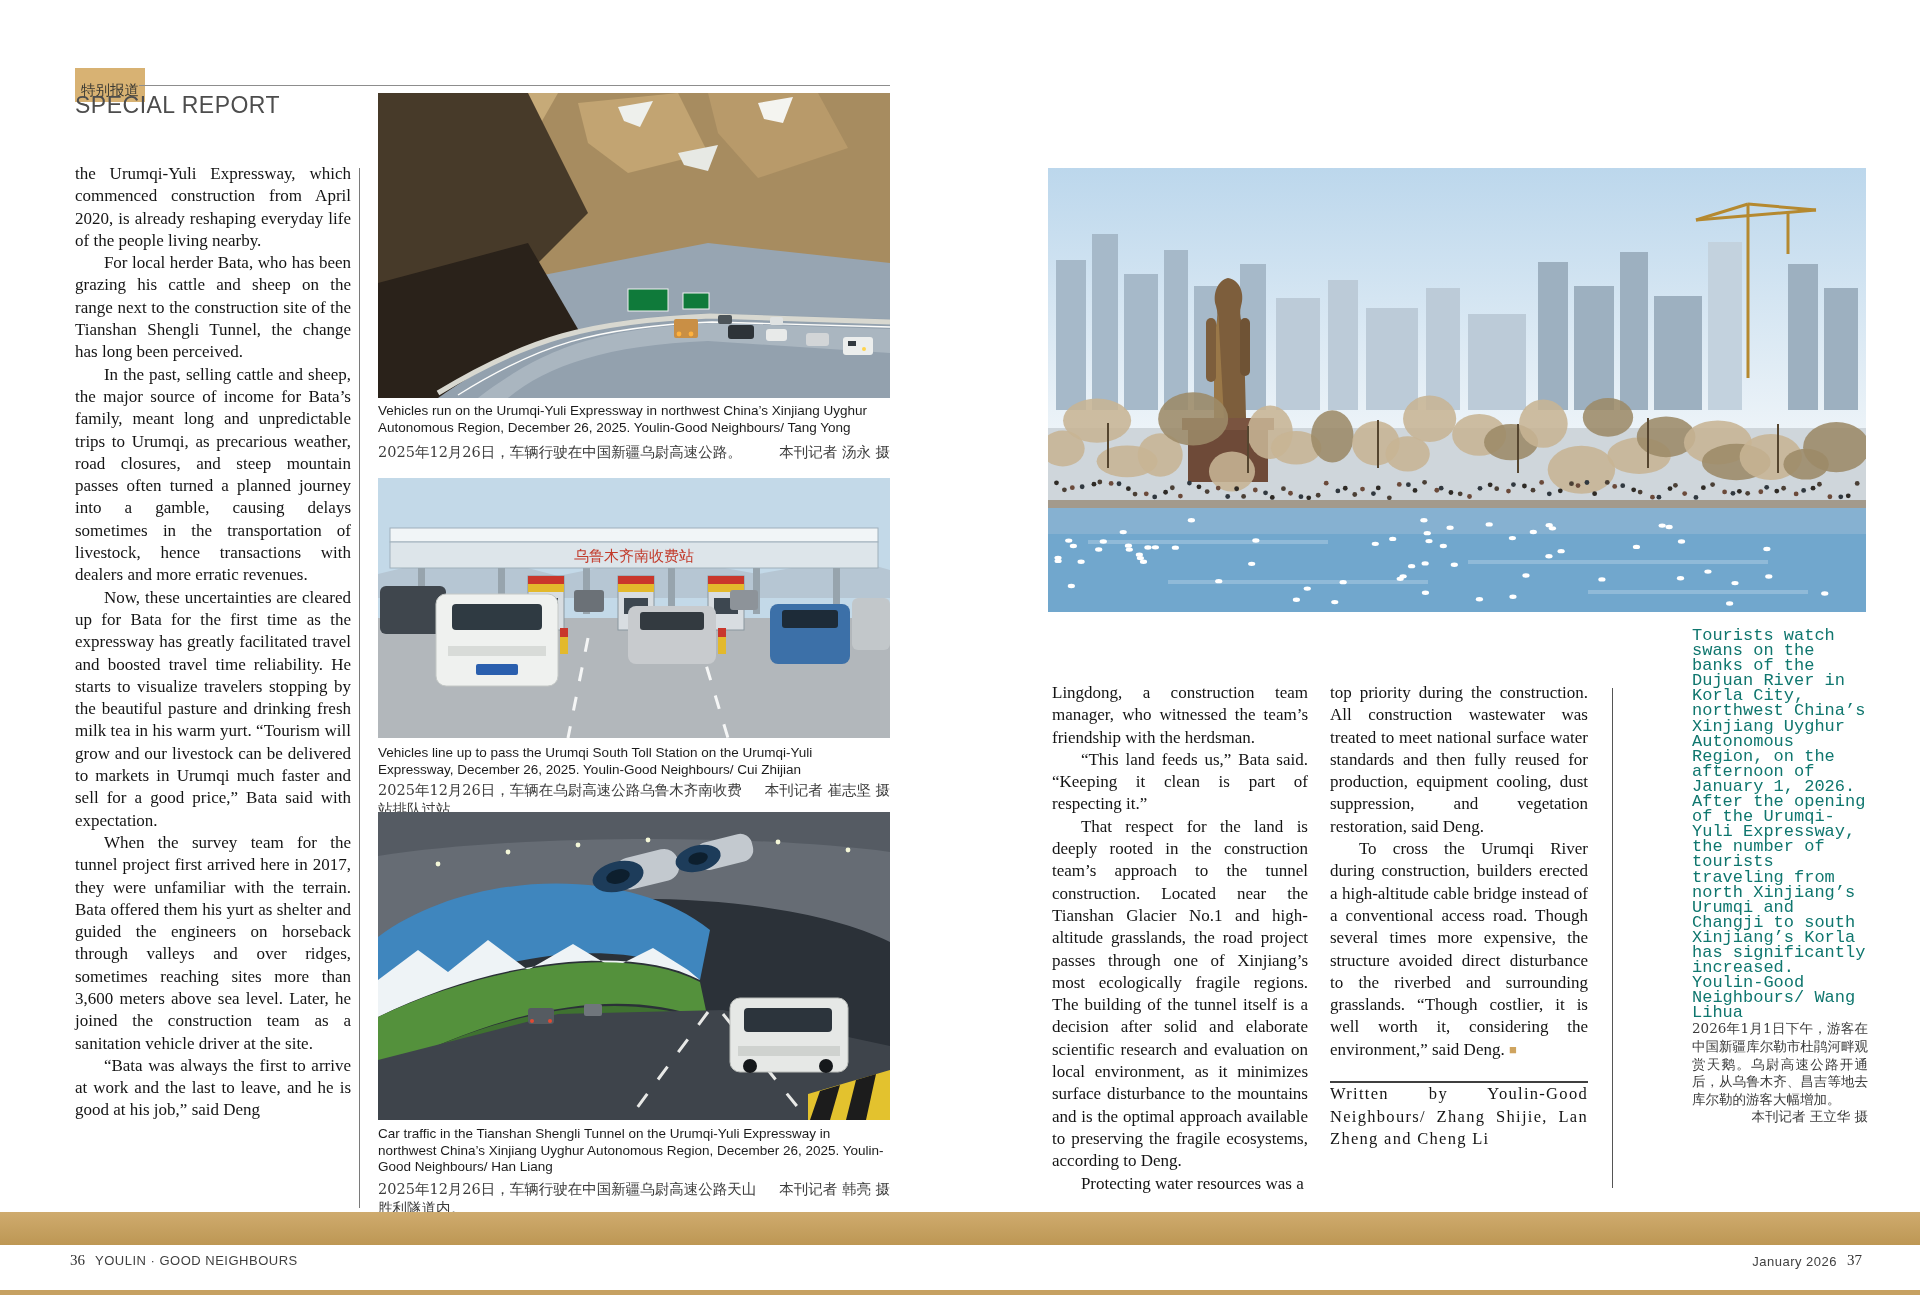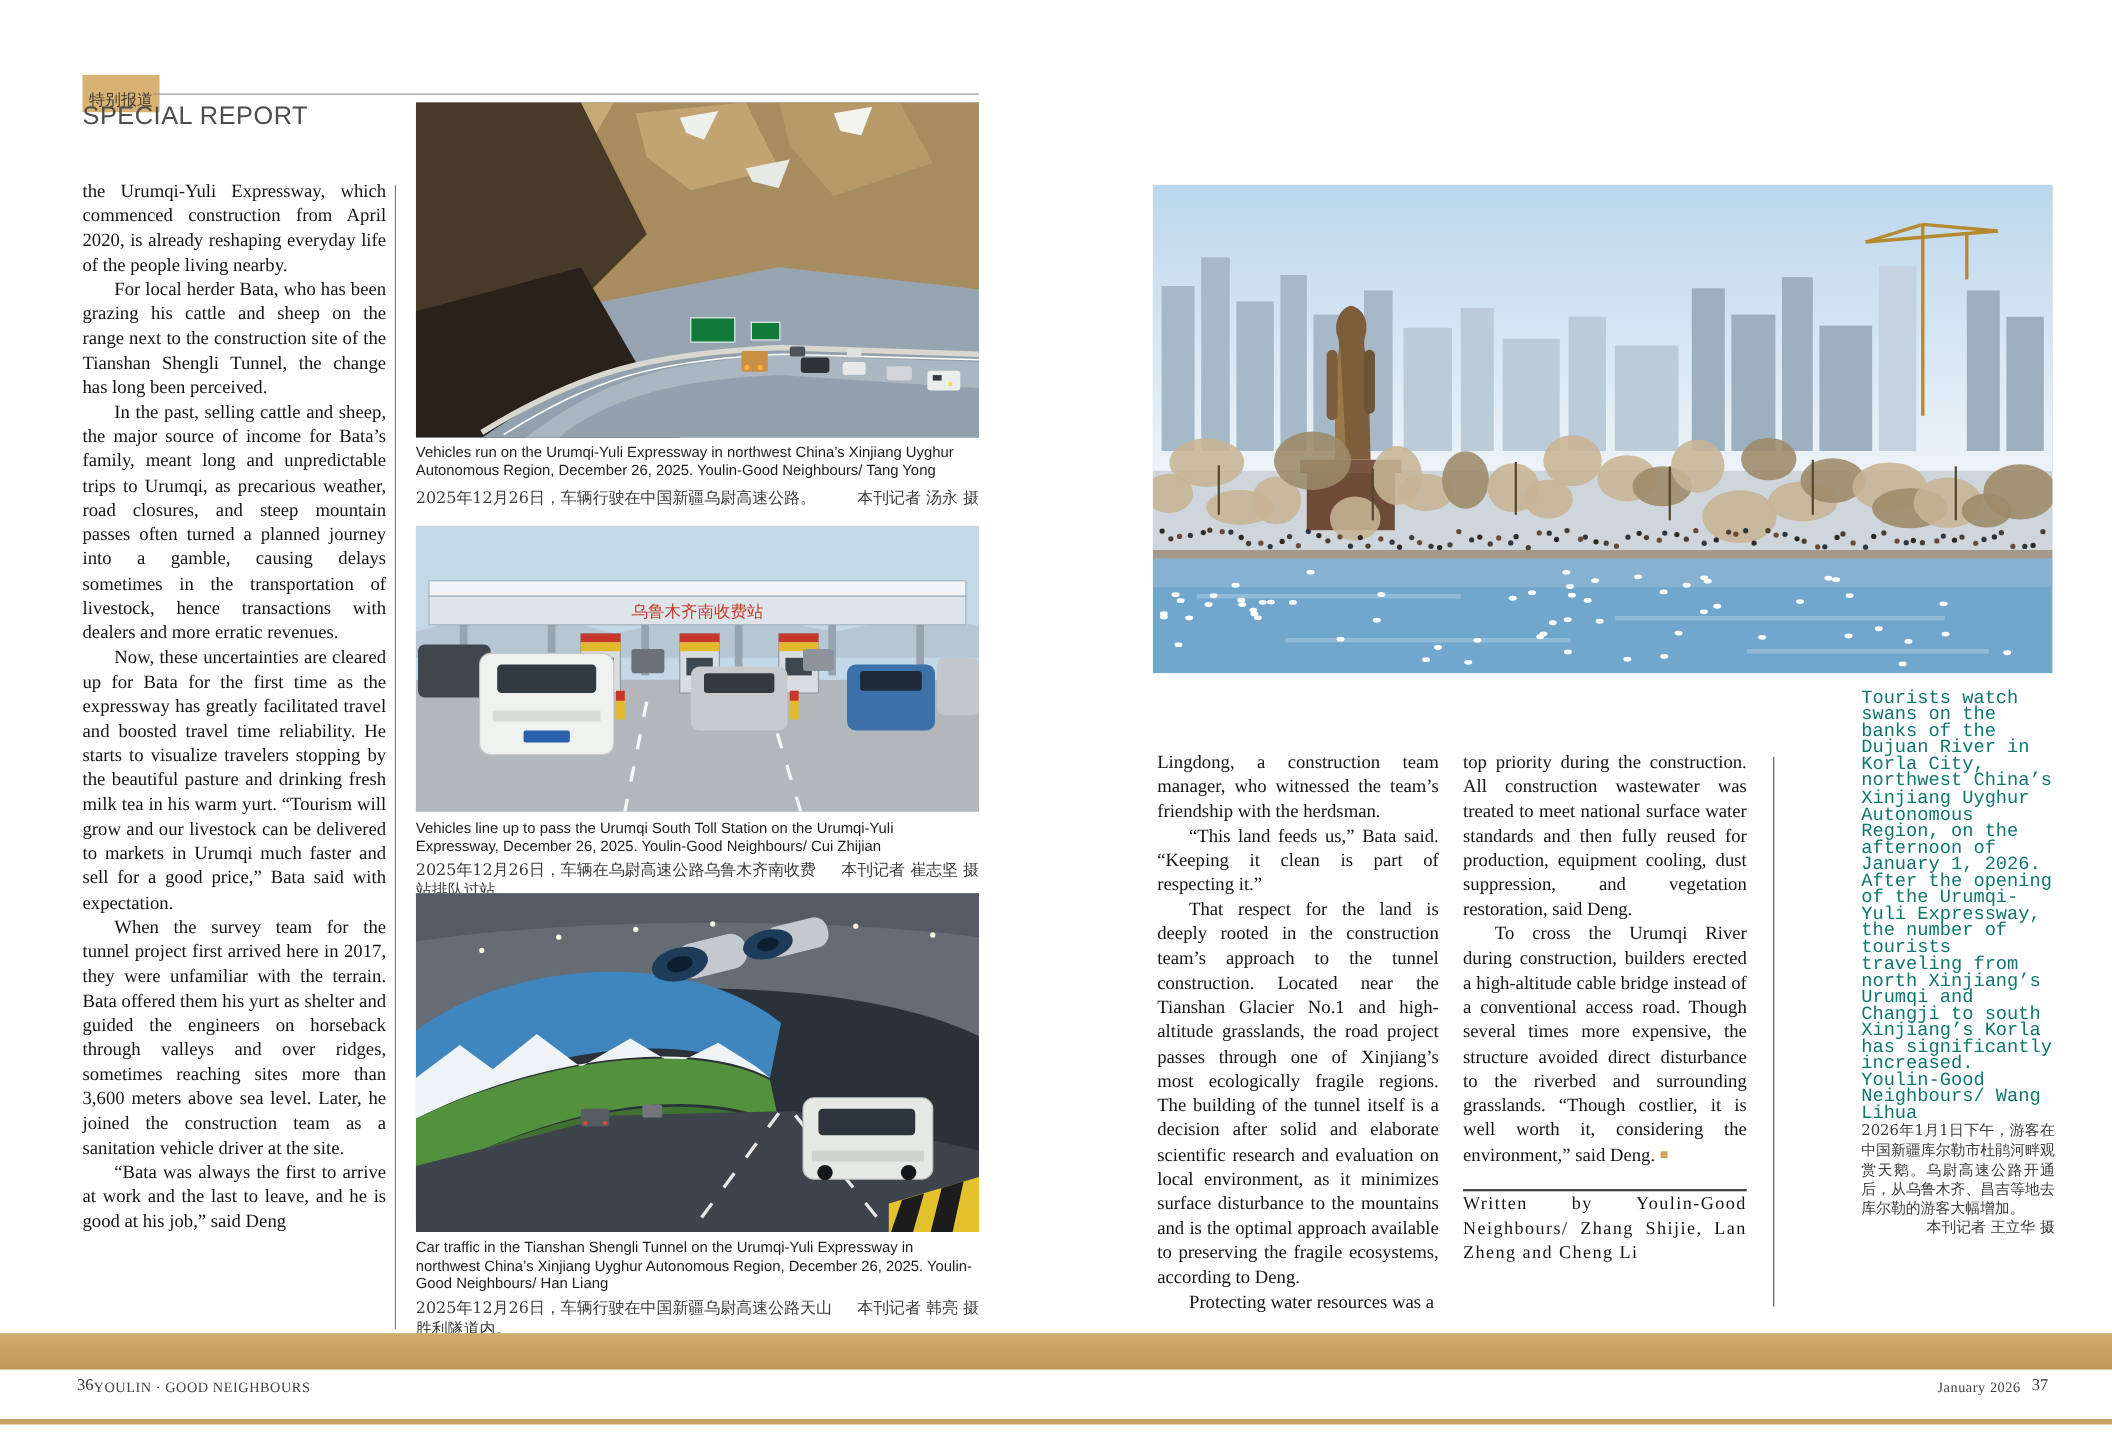--- a/index.html
+++ b/index.html
@@ -27,24 +27,24 @@
                    line-height:17.6px;color:#3c3c3c;text-align:justify}
   .sidebar-cap .zh-credit{font-family:"DejaVu Serif",serif;font-size:13.5px;line-height:17.6px;
                    color:#3c3c3c;text-align:right}
   .endmark{color:#cfa45f;font-size:13px;vertical-align:1px}
   .byline-rule{border-top:2px solid #3f3f3f;margin-top:20px}
   .byline{margin-top:0;font-size:16.5px;line-height:22.5px;letter-spacing:1.3px;
           text-align:justify;color:#141414;text-indent:0 !important}
   .gold-band{position:absolute;left:0;top:1212px;width:1920px;height:33px;
              background:linear-gradient(#cfab6e,#bd9754)}
   .bottom-line{position:absolute;left:0;top:1290px;width:1920px;height:5px;background:#c6a162}
-  .footer-left{position:absolute;left:70px;top:1252px;display:flex;align-items:center;}
+  .footer-left{position:absolute;left:70px;top:1252px;display:flex;align-items:center;gap:10px}
   .footer-right{position:absolute;right:58px;top:1252px;display:flex;align-items:flex-end;gap:10px}
   .pagenum{font-family:"Liberation Serif",serif;font-size:15px;color:#333}
-  .magname{font-family:Liberation Serif, serif;font-size:13px;letter-spacing:.5px;color:#3f3f3f}
+  .magname{font-family:Liberation Sans, sans-serif;font-size:13px;letter-spacing:.5px;color:#3f3f3f}
 </style>
 </head>
 <body>
 
 <div class="badge">特别报道</div>
 <div class="header-rule"></div>
 <h1 class="page-title">SPECIAL REPORT</h1>
 
 <div class="bodycol" style="left:75px;top:163px;width:276px">
   <p class="ni">the Urumqi-Yuli Expressway, which commenced construction from April 2020, is already reshaping everyday life of the people living nearby.</p>

